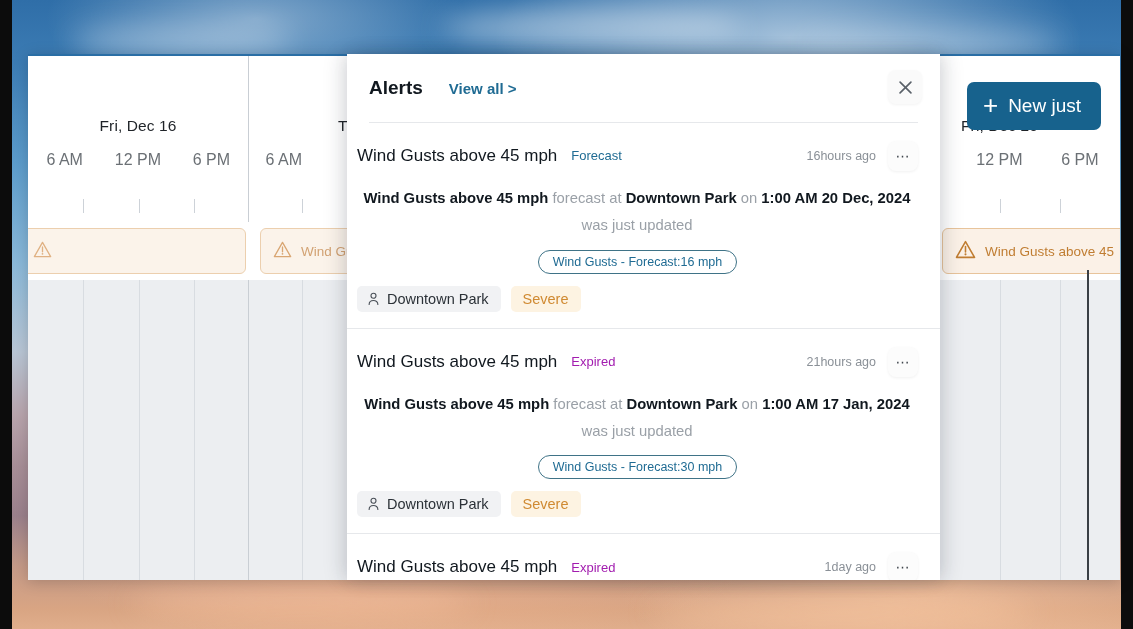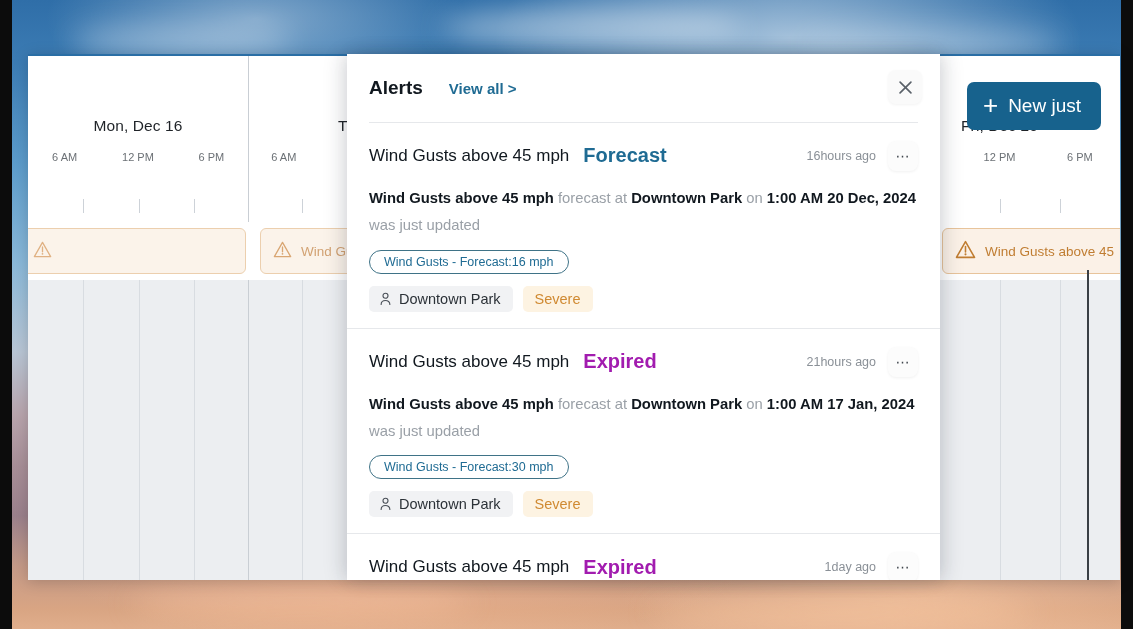--- a/index.html
+++ b/index.html
@@ -74,21 +74,21 @@
     text-align: center;
     font-size: 15.5px;
     color: #1f2328;
     padding-top: 61px;
     letter-spacing: .1px;
   }
   .tl-hours {
     display: flex;
     justify-content: space-around;
     padding: 16px 0 0 0;
-    font-size: 11px;
+    font-size: 16px;
     color: #6b7075;
   }
   .tl-hour { position: relative; text-align: center; width: 33%; }
   .tl-tick {
     position: absolute;
     top: 143px;
     width: 1px; height: 14px;
     background: #cdd2d8;
   }
   .tl-day-body {
@@ -200,34 +200,35 @@
   }
   .panel-divider {
     height: 1px; background: #e6e8eb; margin: 0 22px;
   }
 
   .alert-list {
     flex: 1 1 auto;
     overflow: hidden;
   }
   .alert-item {
-    padding: 18px 22px 16px 22px;
+    padding: 18px 22px 16px 10px;
     border-bottom: 1px solid #e6e8eb;
     position: relative;
+    text-align: center;
   }
   .alert-item:last-child { border-bottom: none; }
   .ai-top {
     display: flex; align-items: center;
     margin-bottom: 14px;
   }
   .ai-name {
     font-size: 17px; color: #11181f;
   }
   .ai-status {
-    margin-left: 14px; font-size: 20px; font-weight: bold;
+    margin-left: 14px; font-size: 13px;
   }
   .ai-status.forecast { color: #1f6b93; }
   .ai-status.expired  { color: #a21caf; }
   .ai-time {
     margin-left: auto;
     font-size: 12.5px; color: #8a9097;
     margin-right: 12px;
   }
   .ai-menu {
     width: 30px; height: 30px; border-radius: 8px;
@@ -281,21 +282,21 @@
   <div class="cloudstreak" style="left:120px; top:590px; width:340px; height:26px; background:rgba(255,205,170,.45);"></div>
   <div class="cloudstreak" style="left:640px; top:600px; width:380px; height:24px; background:rgba(255,210,175,.45);"></div>
 </div>
 
 <div id="app-window">
 
   <div class="timeline">
     <div class="tl-daycols" id="day-cols">
         <div class="tl-day" style="width: 221px;">
           <div class="tl-day-head">
-            <div class="tl-day-name">Mon, Dec 16</div>
+            <div class="tl-day-name">Fri, Dec 16</div>
             <div class="tl-hours">
               <div class="tl-hour">6 AM</div>
               <div class="tl-hour">12 PM</div>
               <div class="tl-hour">6 PM</div>
             </div>
           </div>
           <div class="tl-tick" style="left: 55px;"></div>
           <div class="tl-tick" style="left: 111px;"></div>
           <div class="tl-tick" style="left: 166px;"></div>
           <div class="tl-day-body">

